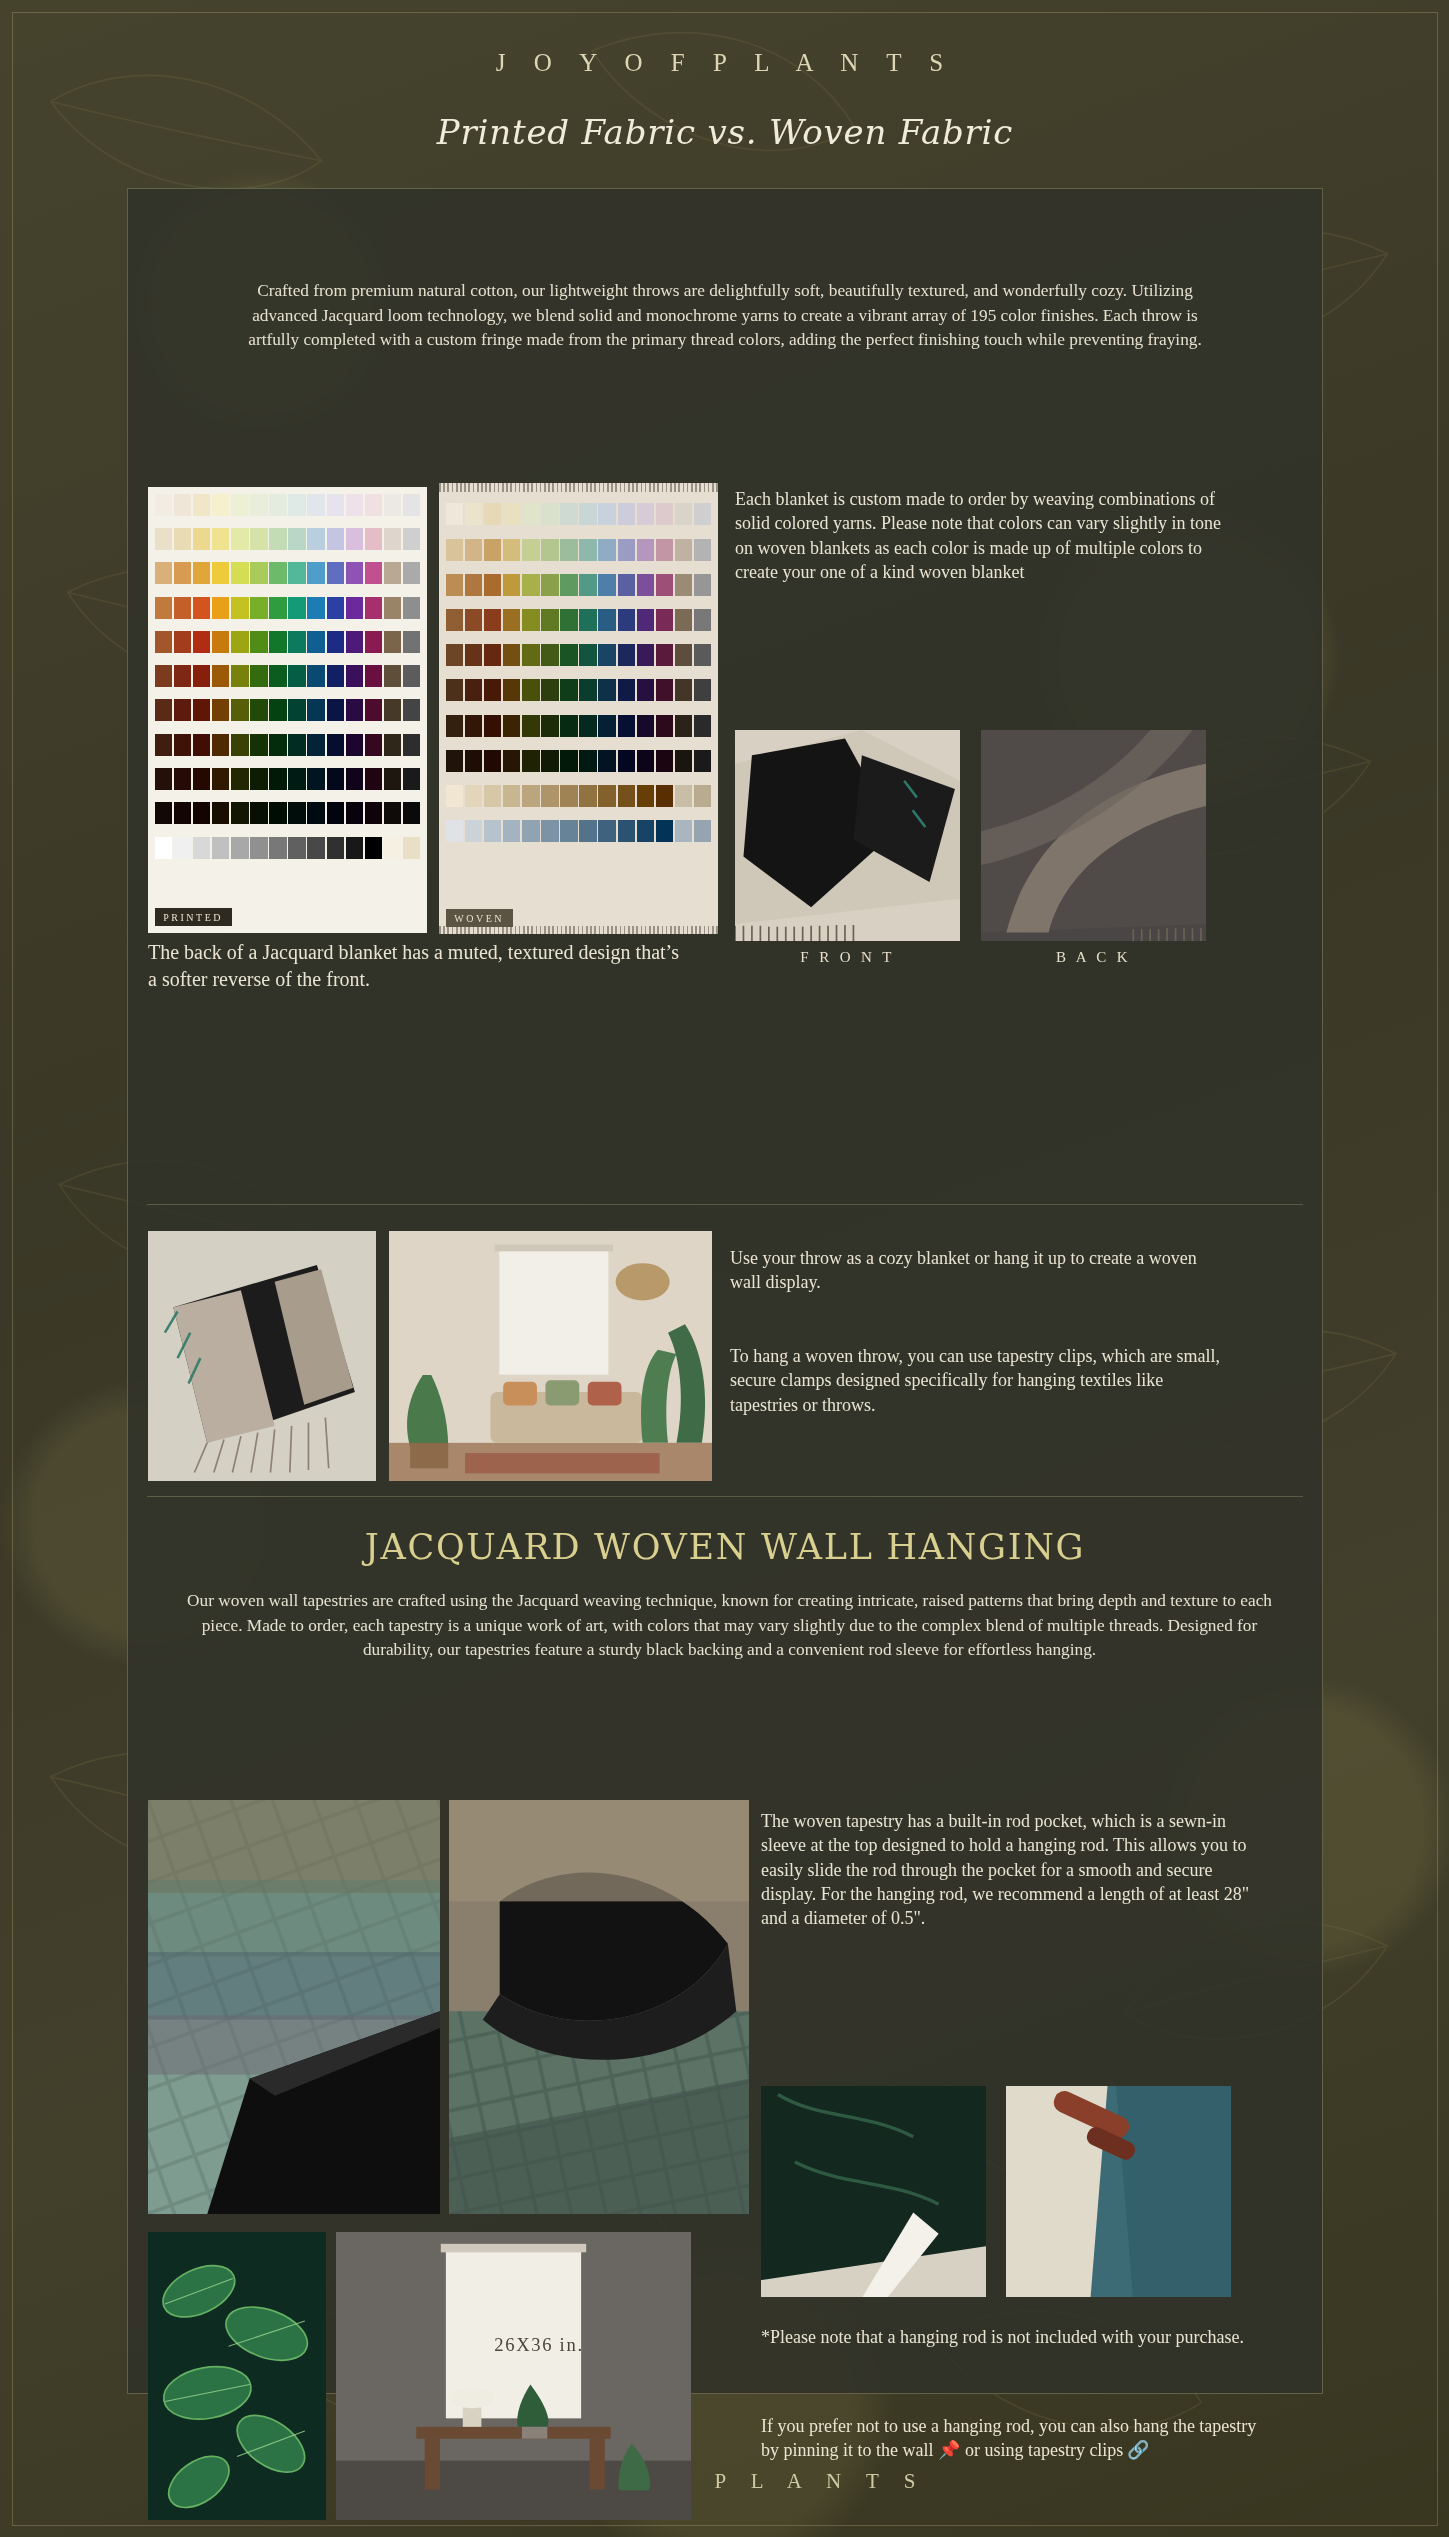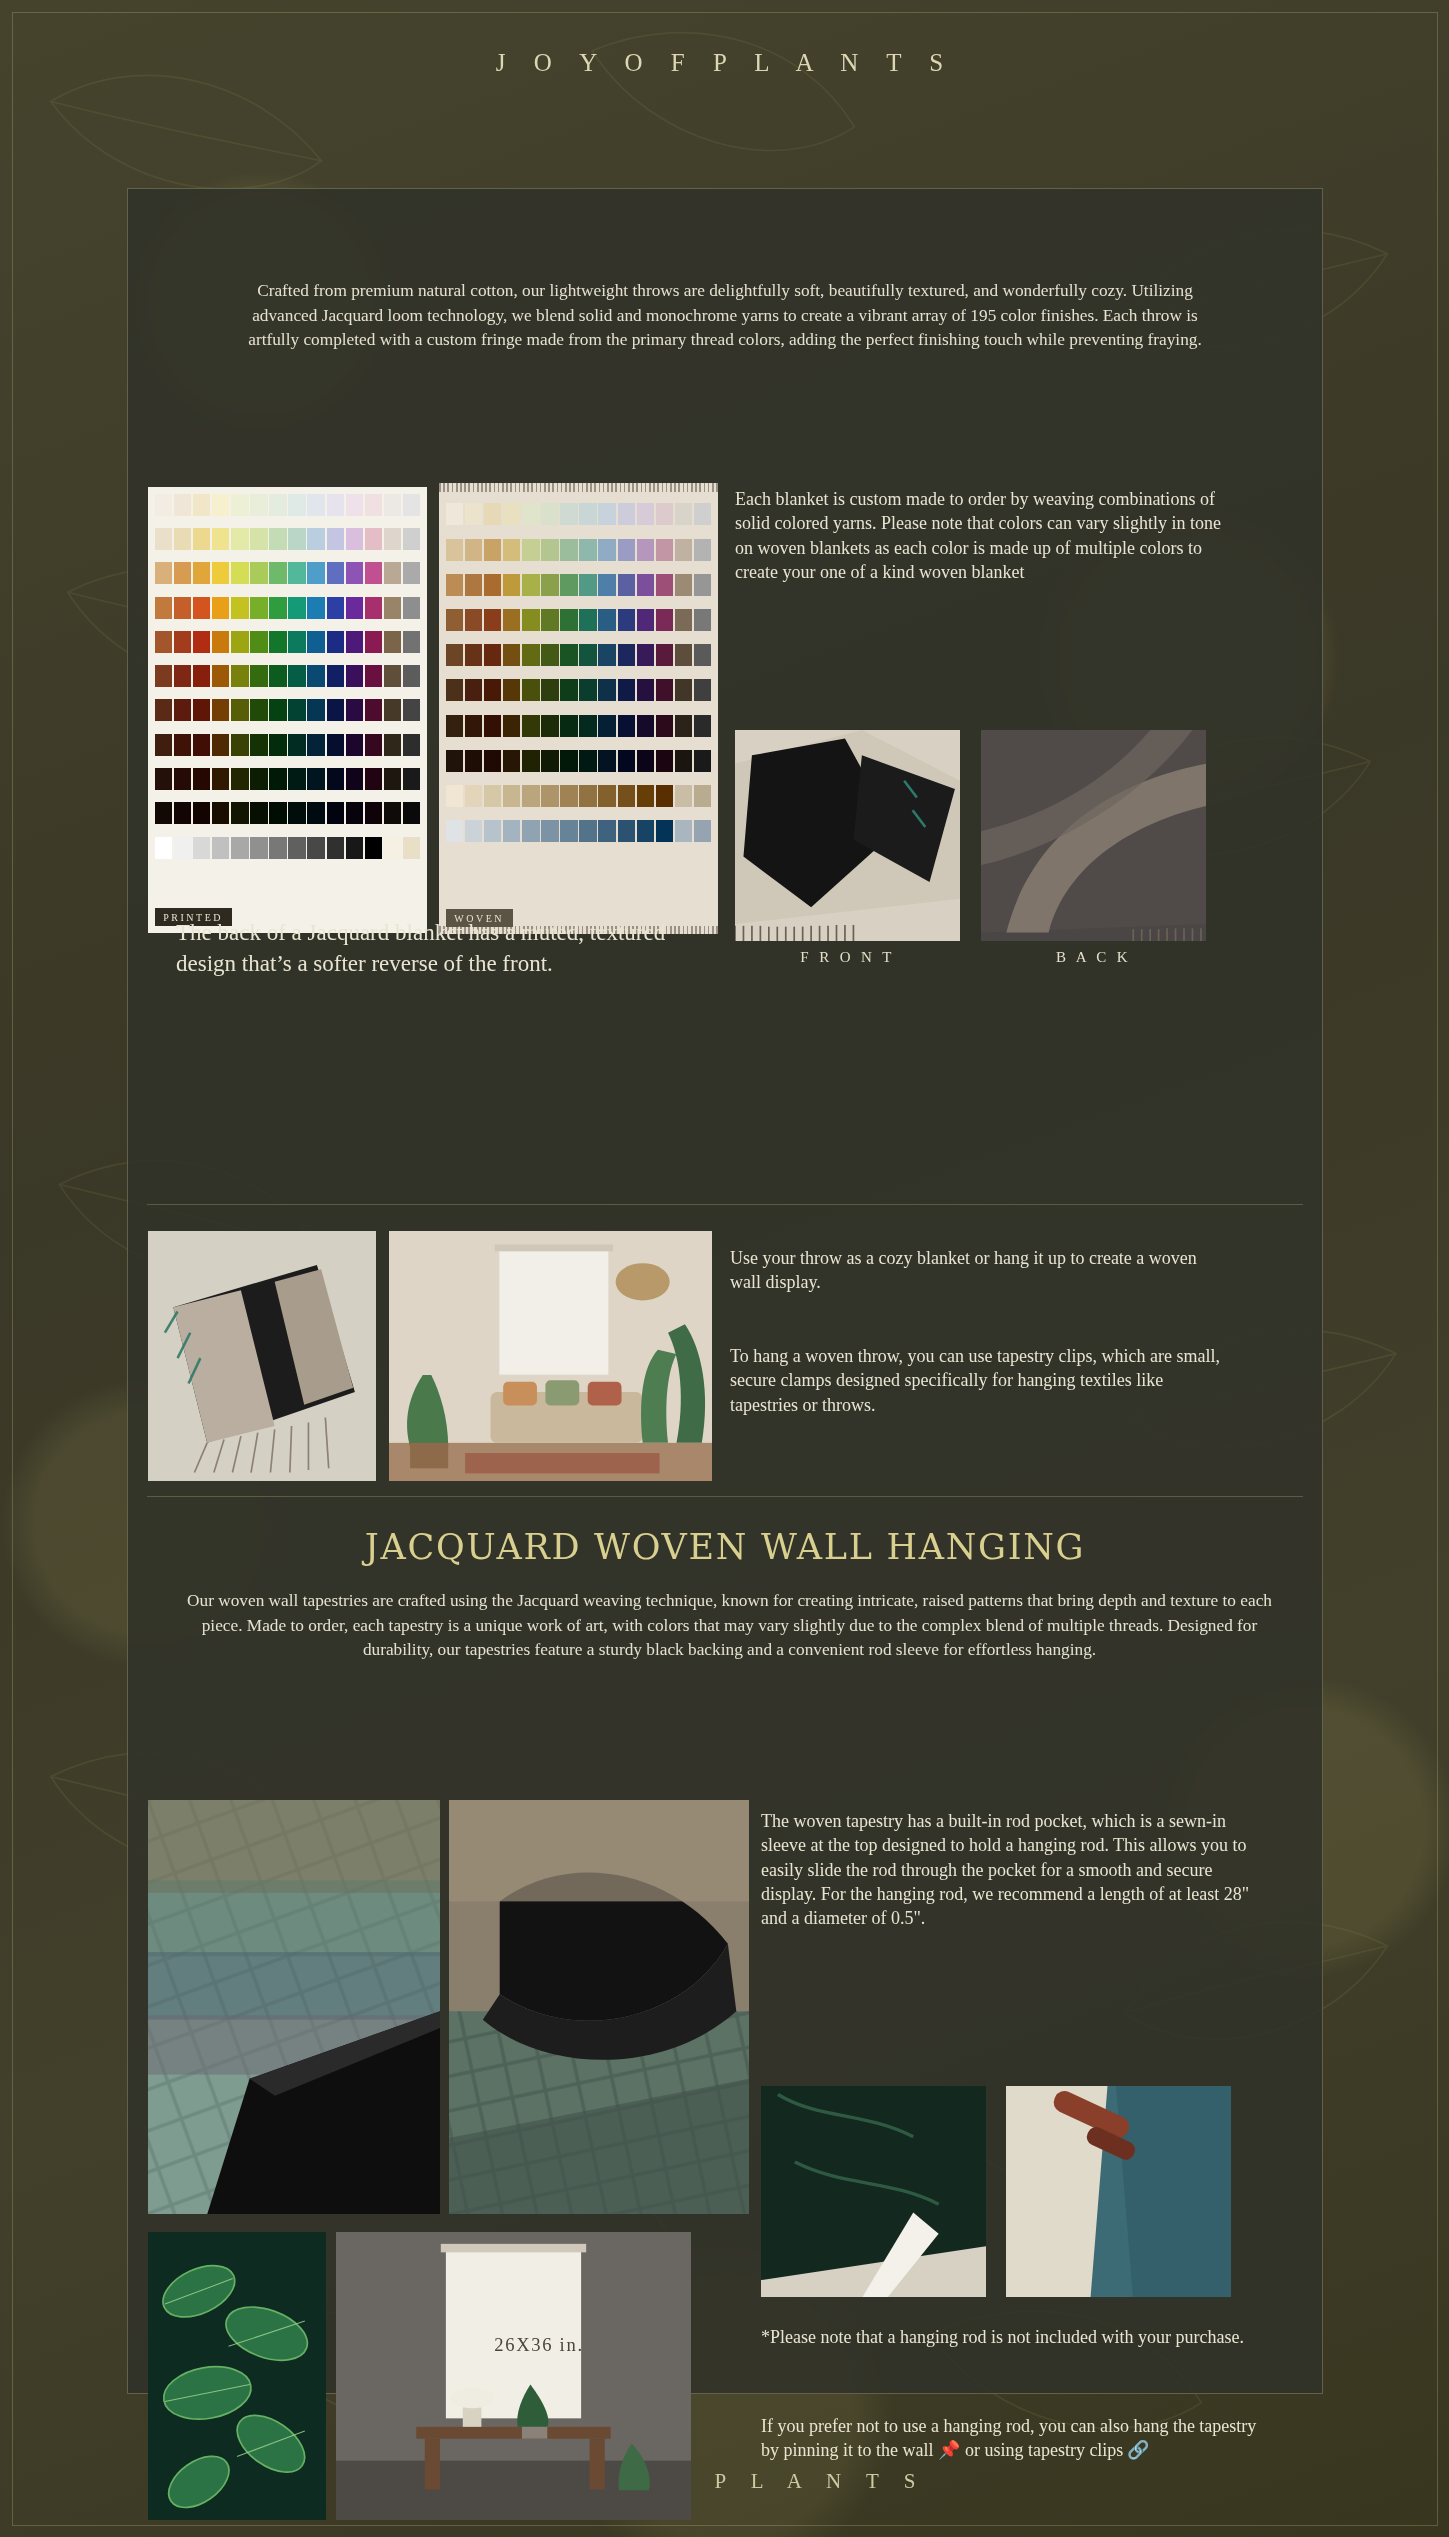--- a/index.html
+++ b/index.html
@@ -165,20 +165,21 @@
       <path d="M480 2560 C600 2500, 730 2540, 790 2640"></path>
       <path d="M950 2560 C1070 2500, 1200 2540, 1260 2640"></path>
     </g>
   </svg>
 </div>
 
 <div class="page">
   <div class="outer-border"></div>
 
   <div class="brand-top">J O Y   O F   P L A N T S</div>
+  <div class="brand-sub">Printed Fabric vs. Woven Fabric</div>
   <div class="brand-bottom">J O Y   O F   P L A N T S</div>
 
   <div class="panel">
     <div class="panel-inner">
 
       <div class="para intro1">Crafted from premium natural cotton, our lightweight throws are delightfully soft, beautifully textured, and wonderfully cozy. Utilizing advanced Jacquard loom technology, we blend solid and monochrome yarns to create a vibrant array of 195 color finishes. Each throw is artfully completed with a custom fringe made from the primary thread colors, adding the perfect finishing touch while preventing fraying.</div>
 
       <div class="imgbox blanket-img" style="left:311px; top:294px; width:279px; height:451px; background:#e6ded0;">
         <div class="fringe-top" style="top:0;"></div>
         <div class="fringe-bottom" style="bottom:0;"></div>
@@ -482,21 +483,21 @@
             <div style="background: rgb(24, 24, 24); height: 22px;"></div>
             <div style="background: rgb(0, 0, 0); height: 22px;"></div>
             <div style="background: rgb(245, 240, 225); height: 22px;"></div>
             <div style="background: rgb(232, 223, 198); height: 22px;"></div>
           </div>
         <div class="swatch-label">PRINTED</div>
       </div>
 
       <div class="text-block" style="left:607px; top:298px; width:491px;">Each blanket is custom made to order by weaving combinations of solid colored yarns. Please note that colors can vary slightly in tone on woven blankets as each color is made up of multiple colors to create your one of a kind woven blanket</div>
 
-      <div class="text-block" style="left:20px; top:728px; width:541px; font-size:23px;margin-left:28px;">The back of a Jacquard blanket has a muted, textured design that’s a softer reverse of the front.</div>
+      <div class="text-block" style="left:20px; top:750px; width:541px; font-size:20px;">The back of a Jacquard blanket has a muted, textured design that’s a softer reverse of the front.</div>
 
       <div class="imgbox" style="left:607px; top:541px; width:225px; height:211px; background:#ece7dc;">
         <svg viewBox="0 0 266 250" width="225" height="211" preserveAspectRatio="none">
           <rect width="266" height="250" fill="#d8d0c2"></rect>
           <path d="M0 40 L150 0 L266 60 L266 200 L0 230 Z" fill="#cfc7b8"></path>
           <path d="M20 30 L130 10 L190 120 L90 210 L10 150 Z" fill="#141414"></path>
           <path d="M150 30 L260 70 L230 180 L140 130 Z" fill="#1b1b1b"></path>
           <g stroke="#2e7a6a" stroke-width="3">
             <path d="M200 60 L215 80"></path>
               <path d="M210 95 L225 115"></path>

